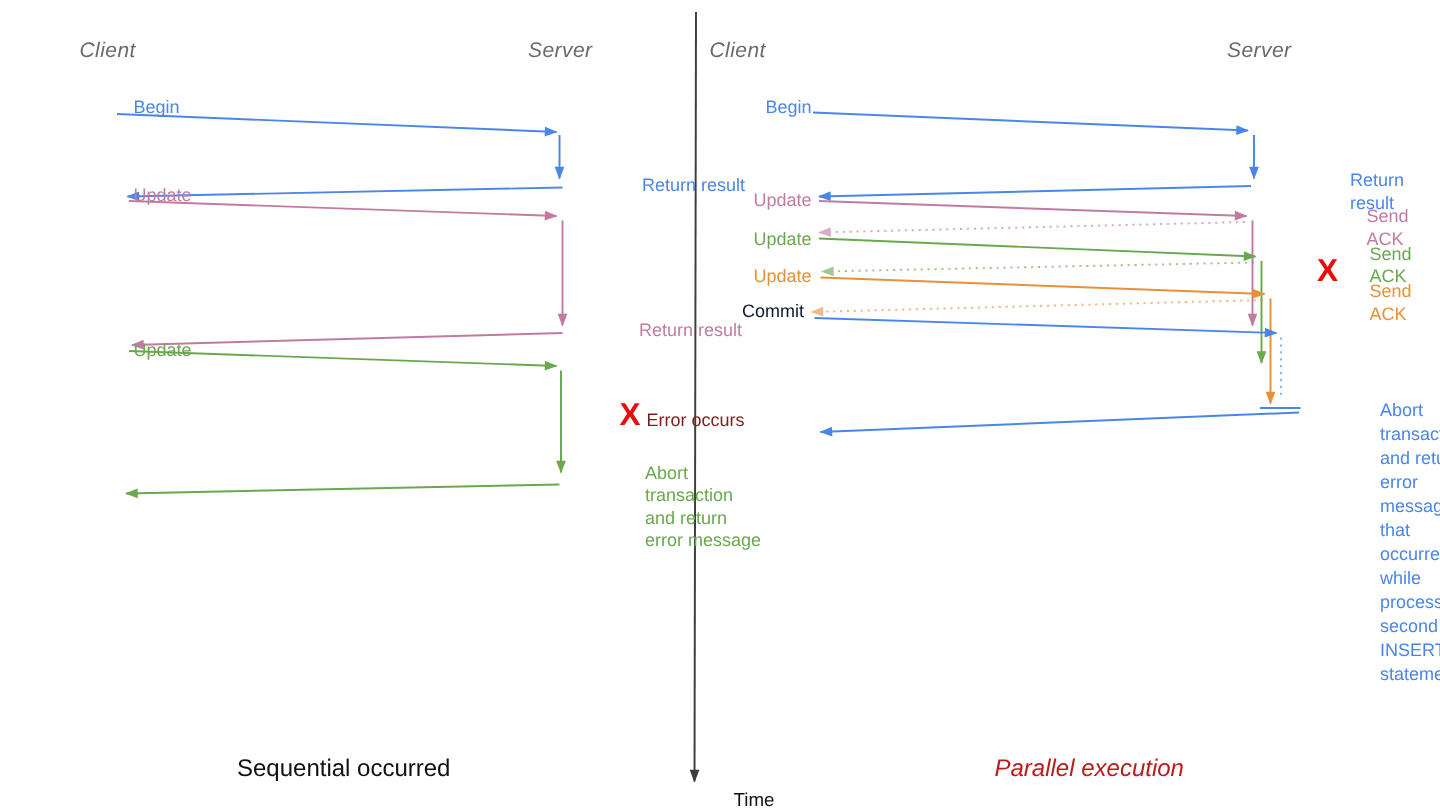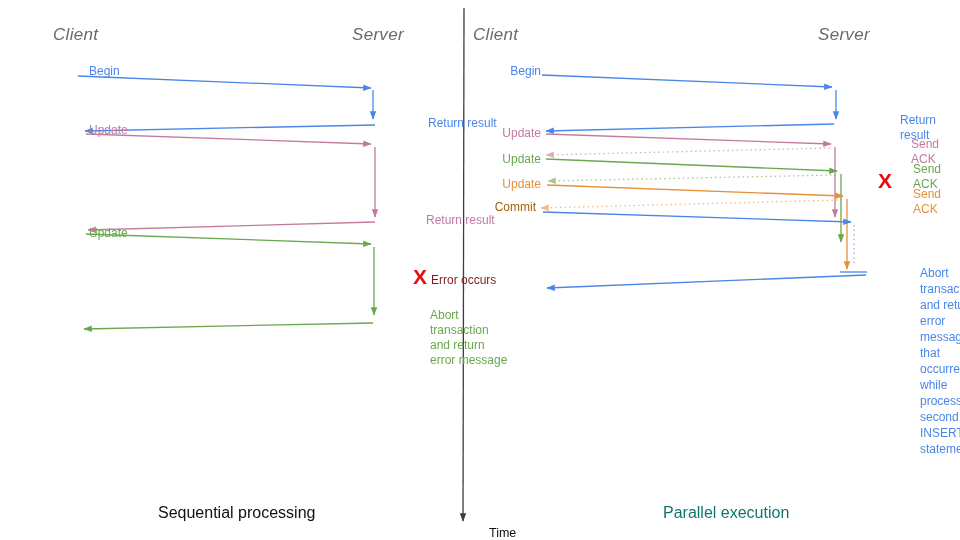--- a/index.html
+++ b/index.html
@@ -3,21 +3,21 @@
 <meta charset="utf-8">
 <style>
   html,body{margin:0;padding:0;background:#ffffff;}
   .canvas{
     position:relative;width:960px;height:540px;background:#ffffff;overflow:hidden;
     font-family:"Liberation Sans","DejaVu Sans",sans-serif;
   }
   svg.arrows{position:absolute;left:0;top:0;width:960px;height:540px;}
   .msg{position:absolute;font-size:12px;line-height:1.28;white-space:pre-line;margin-left:48px;}
   .msg.r{text-align:right;}
-  .hdr{position:absolute;font-style:italic;font-size:17px;letter-spacing:.3px;}
+  .hdr{position:absolute;font-style:italic;font-size:14px;letter-spacing:.3px;}
   #hdr-seq-client{left:53px;top:25px;}
   #hdr-seq-server{left:352px;top:25px;}
   #hdr-par-client{left:473px;top:25px;}
   #hdr-par-server{left:818px;top:25px;}
   .caption{position:absolute;font-size:16px;}
   #caption-seq{left:158px;top:504px;}
   #caption-par{left:663px;top:504px;}
   #time-label{position:absolute;left:449px;top:526px;font-size:12.5px;margin-left:40px;}
 </style>
 </head>
@@ -85,35 +85,35 @@
 and return
 error message</div>
       <div class="msg r" style="right: 419px; top: 64px; color: rgb(74, 134, 232);">Begin</div>
       <div class="msg" style="left: 852px; top: 113px; color: rgb(74, 134, 232);">Return result</div>
       <div class="msg r" style="right: 419px; top: 126px; color: rgb(194, 123, 160);">Update</div>
       <div class="msg" style="left: 863px; top: 137px; color: rgb(194, 123, 160);">Send ACK</div>
       <div class="msg r" style="right: 419px; top: 152px; color: rgb(106, 168, 79);">Update</div>
       <div class="msg" style="left: 865px; top: 162px; color: rgb(106, 168, 79);">Send ACK</div>
       <div class="msg r" style="right: 419px; top: 177px; color: rgb(230, 145, 56);">Update</div>
       <div class="msg" style="left: 865px; top: 187px; color: rgb(230, 145, 56);">Send ACK</div>
-      <div class="msg r" style="right: 424px; top: 200px; color: #a16207;">Commit</div>
+      <div class="msg r" style="right: 424px; top: 200px; color: #0f172a;">Commit</div>
       <div class="msg" style="left: 830px; top: 172px; color: rgb(234, 11, 11); font-size: 21px; line-height: 0.85; font-weight: bold;">X</div>
       <div class="msg" style="left: 872px; top: 265px; color: rgb(74, 134, 232); line-height: 16px;">Abort
 transaction
 and return
 error message
 that occurred
 while
 processing
 second
 INSERT
 statement</div>
     </div>
 
   <div class="hdr" id="hdr-seq-client" style="color: rgb(106, 106, 106);">Client</div>
   <div class="hdr" id="hdr-seq-server" style="color: rgb(106, 106, 106);">Server</div>
   <div class="hdr" id="hdr-par-client" style="color: rgb(106, 106, 106);">Client</div>
   <div class="hdr" id="hdr-par-server" style="color: rgb(106, 106, 106);">Server</div>
 
-  <div class="caption" id="caption-seq" style="color: rgb(17, 17, 17);">Sequential processing</div>
-  <div class="caption" id="caption-par" style="color: #0f766e;">Parallel execution</div>
+  <div class="caption" id="caption-seq" style="color: rgb(17, 17, 17);">Sequential occurred</div>
+  <div class="caption" id="caption-par" style="color: #b91c1c; font-style: italic;">Parallel execution</div>
   <div id="time-label" style="color: rgb(17, 17, 17);">Time</div>
 </div>
 
 </body></html>

